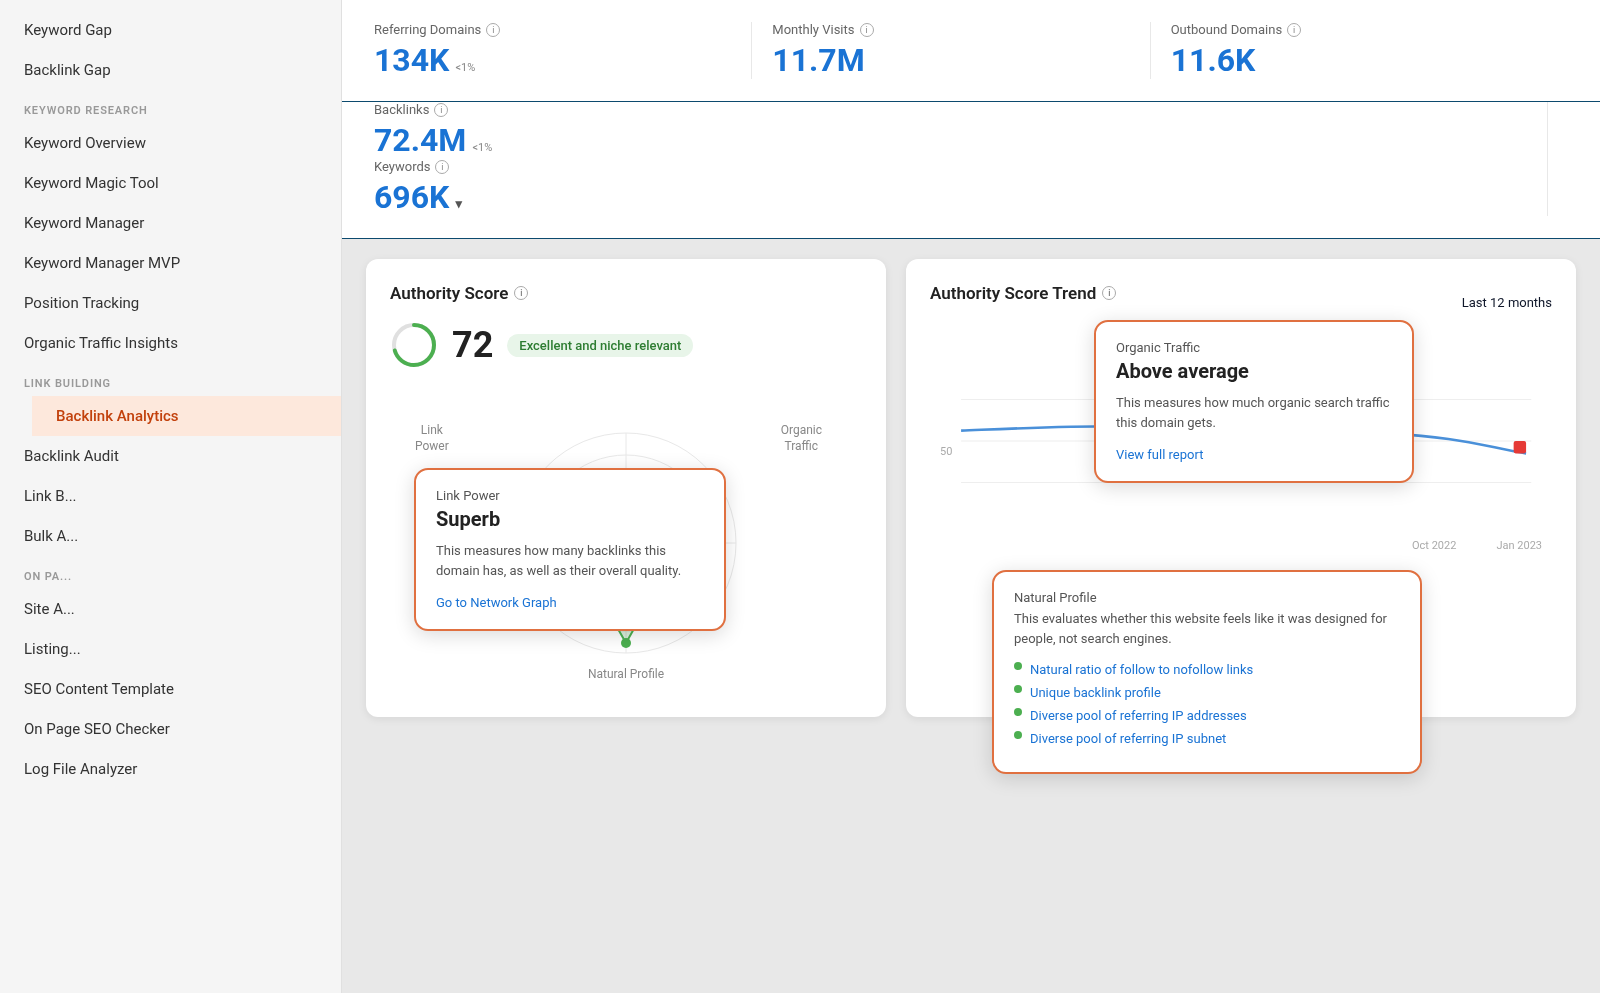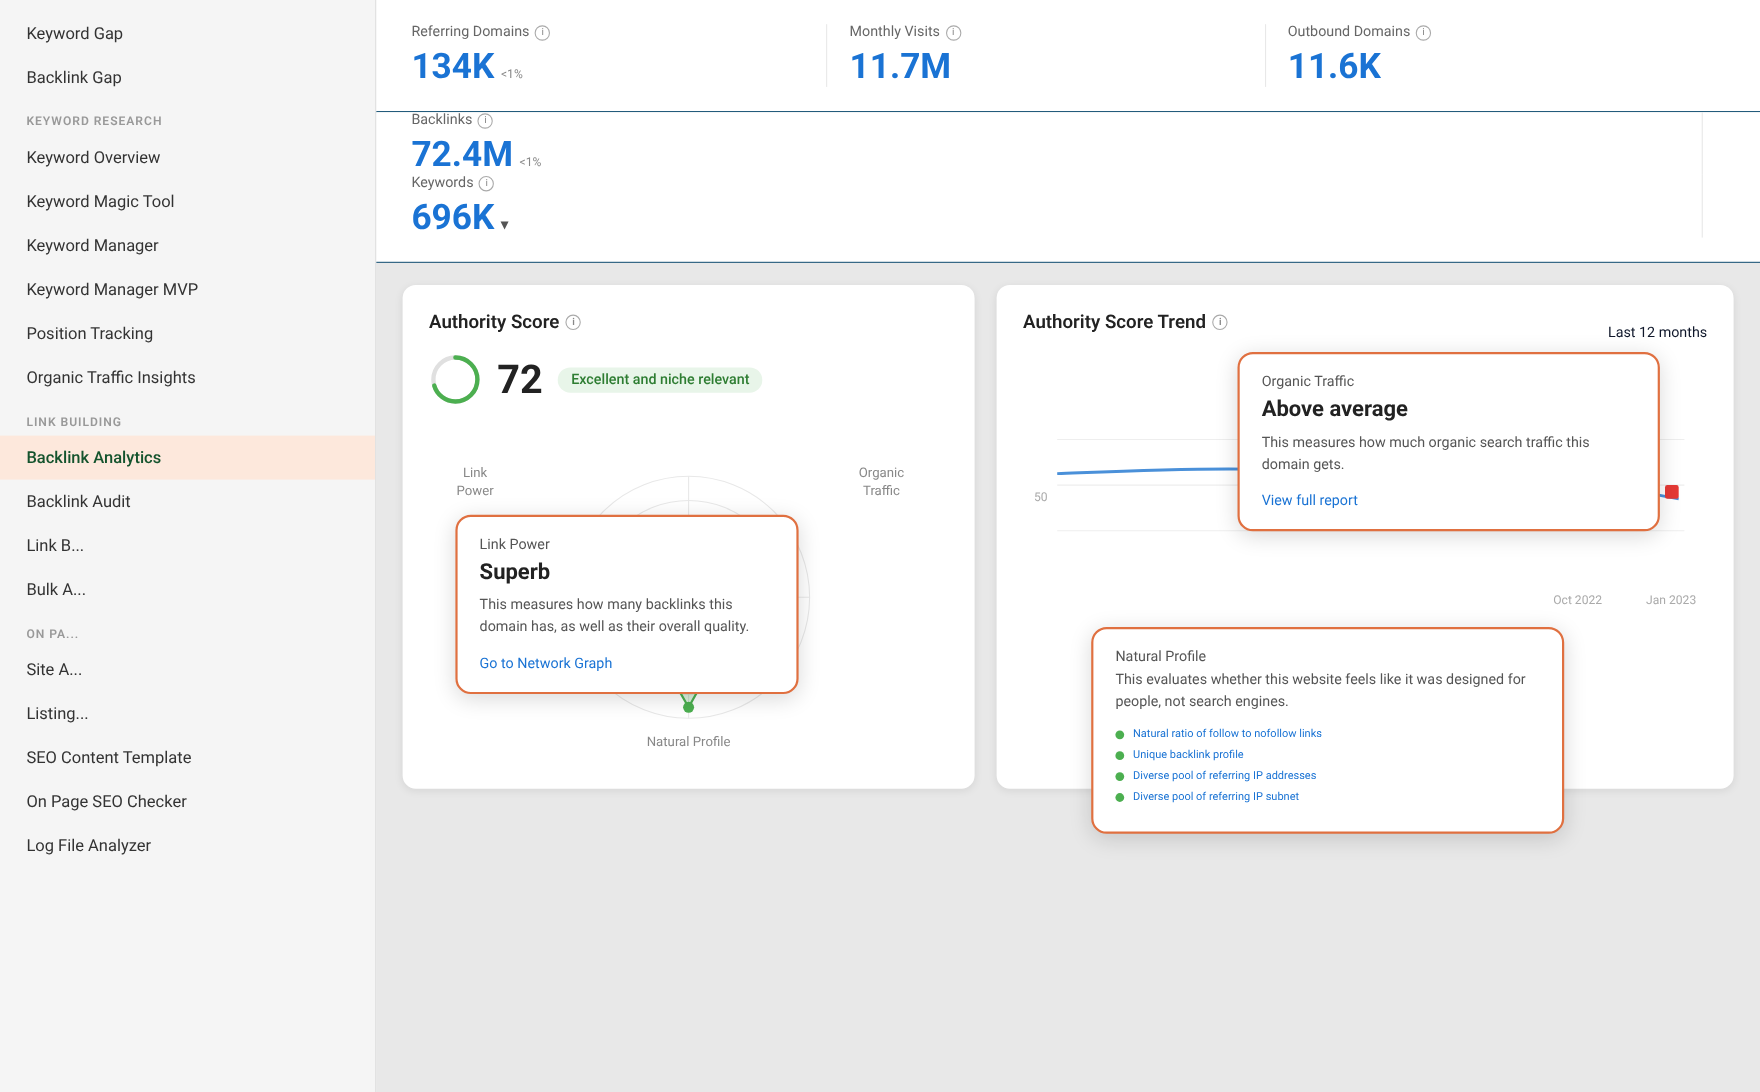--- a/index.html
+++ b/index.html
@@ -23,22 +23,23 @@
     }
     .sidebar-item {
       padding: 11px 24px;
       font-size: 15px;
       color: #333;
       cursor: pointer;
       white-space: nowrap;
     }
     .sidebar-item.active {
       background: #fde8dc;
-      color: #14532d;
+      color: #c2410c;
       font-weight: 500;
+      margin-left: 32px;
     }
     .sidebar-section-label {
       padding: 14px 24px 6px;
       font-size: 11px;
       font-weight: 600;
       color: #999;
       letter-spacing: 0.08em;
       text-transform: uppercase;
     }
 
@@ -232,23 +233,22 @@
       margin-bottom: 12px;
     }
     .tooltip-link {
       font-size: 13px;
       color: #1a73d4;
       cursor: pointer;
       text-decoration: none;
     }
     .tooltip-list-item {
       display: flex;
-      align-items: center;
       gap: 8px;
-      font-size: 10px;
+      font-size: 13px;
       color: #1a73d4;
       margin-bottom: 8px;
       cursor: pointer;
     }
     .tooltip-dot {
       width: 8px;
       height: 8px;
       background: #4caf50;
       border-radius: 50%;
       flex-shrink: 0;
@@ -444,21 +444,21 @@
     </div>
   </div>
 
   <div class="tooltip-popup link-power-tooltip" style="left: 72px; top: 468px; width: 312px;">
     <div class="tooltip-category">Link Power</div>
     <div class="tooltip-title">Superb</div>
     <div class="tooltip-desc">This measures how many backlinks this domain has, as well as their overall quality.</div>
     <a class="tooltip-link" href="#">Go to Network Graph</a>
   </div>
 
-  <div class="tooltip-popup" style="left: 783px; top: 320px; width: 384px;">
+  <div class="tooltip-popup" style="left: 752px; top: 320px; width: 320px;">
     <div class="tooltip-category">Organic Traffic</div>
     <div class="tooltip-title">Above average</div>
     <div class="tooltip-desc">This measures how much organic search traffic this domain gets.</div>
     <a class="tooltip-link" href="#">View full report</a>
   </div>
 
   <div class="tooltip-popup" style="left: 650px; top: 570px; width: 430px;">
     <div class="tooltip-category">Natural Profile</div>
     <div class="tooltip-desc" style="margin-bottom: 14px;">This evaluates whether this website feels like it was designed for people, not search engines.</div>
     <div class="tooltip-list-item">

